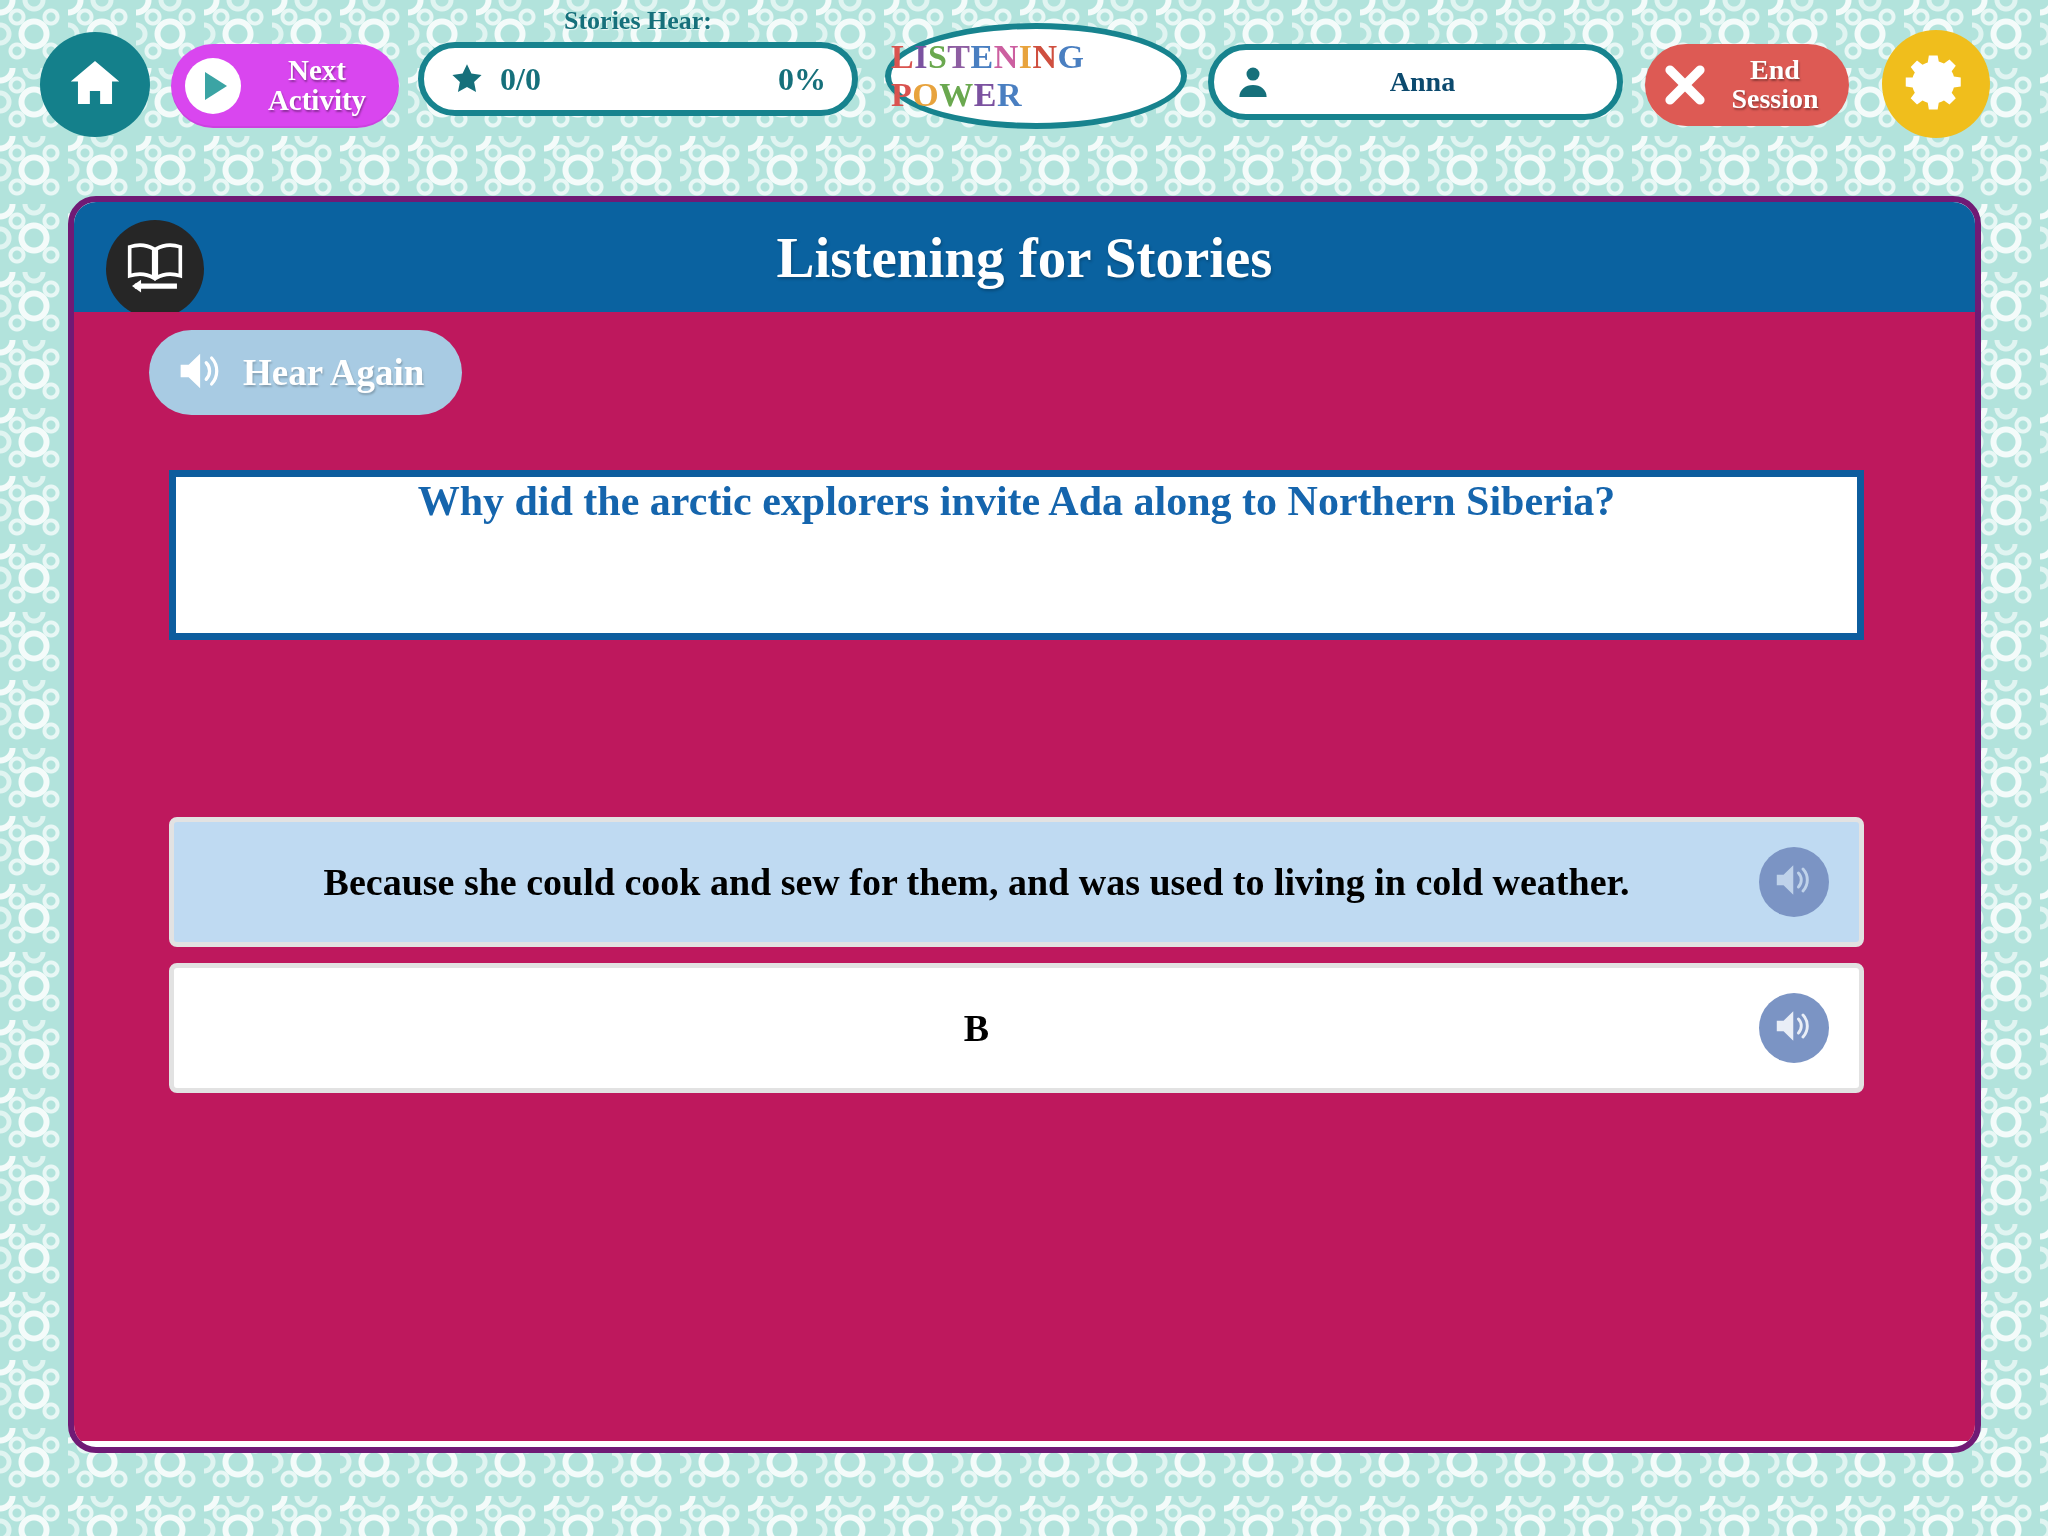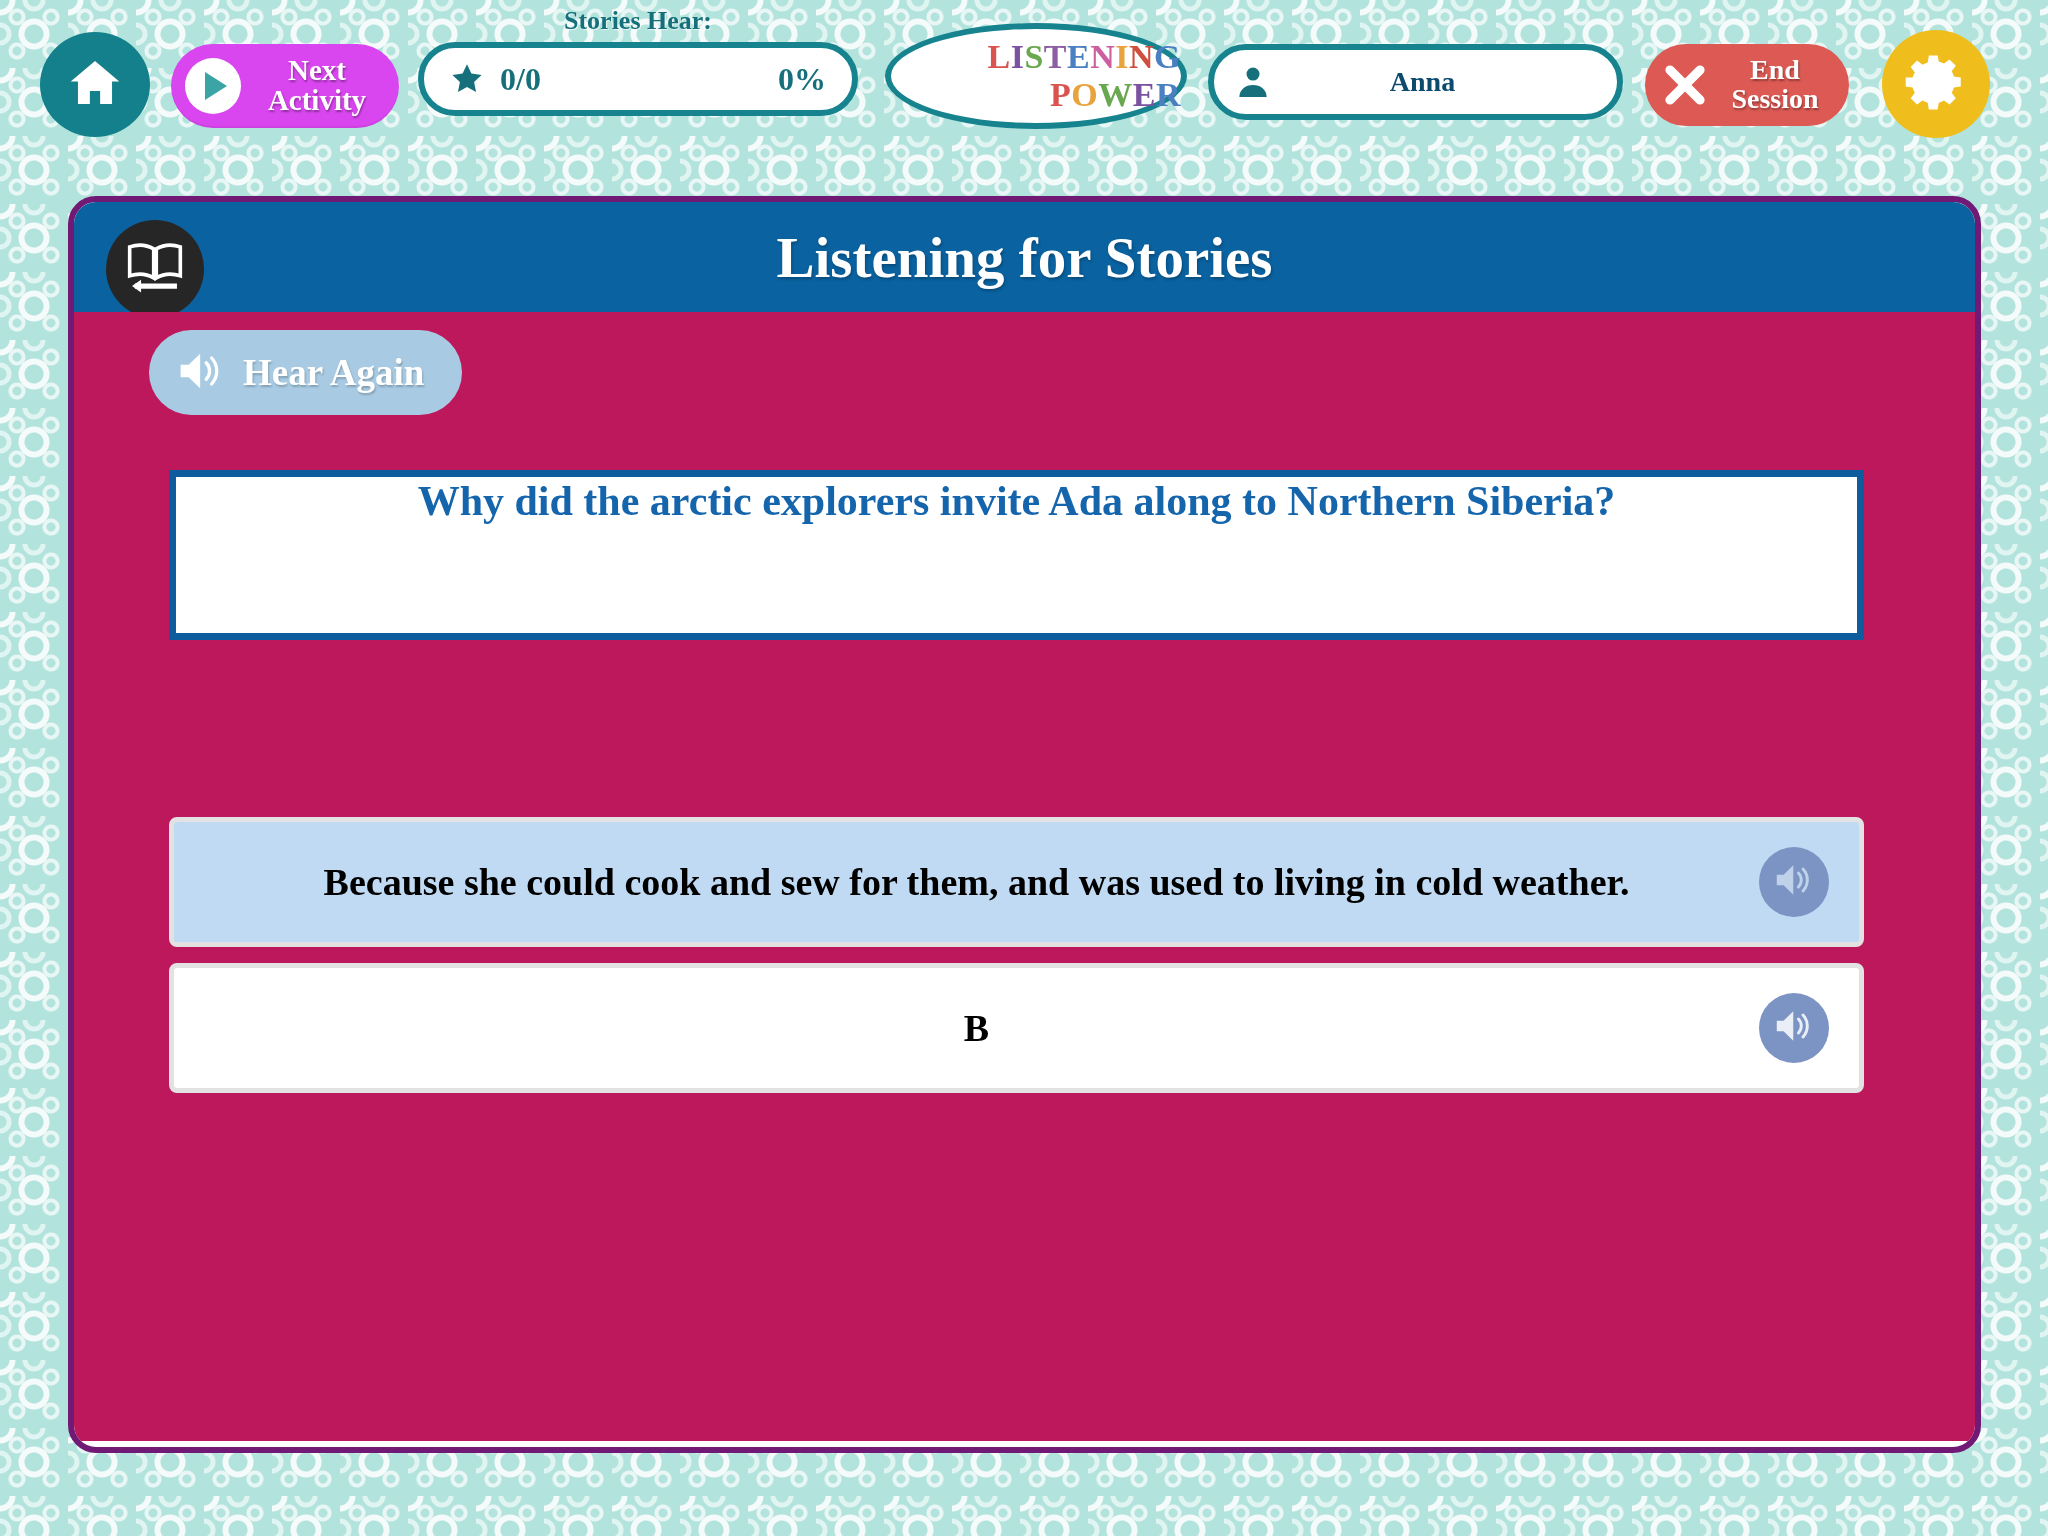--- a/index.html
+++ b/index.html
@@ -117,21 +117,21 @@
   }
 
   .logo-oval {
     position: absolute;
     left: 885px; top: 23px;
     width: 302px; height: 106px;
     border: 6px solid #17838e;
     border-radius: 50%;
     background: #fff;
     display: flex; flex-direction: column;
-    align-items: flex-end; justify-content: center;
+    align-items: flex-start; justify-content: center;
     line-height: 1.0;
   }
   .logo-line { font-weight: bold; font-size: 34px; letter-spacing: .5px; }
   .logo-line.l2 { font-size: 34px; margin-top: 4px; }
   .logo-line span { display: inline-block; }
 
   .user-pill {
     position: absolute;
     left: 1208px; top: 44px;
     width: 415px; height: 76px;

